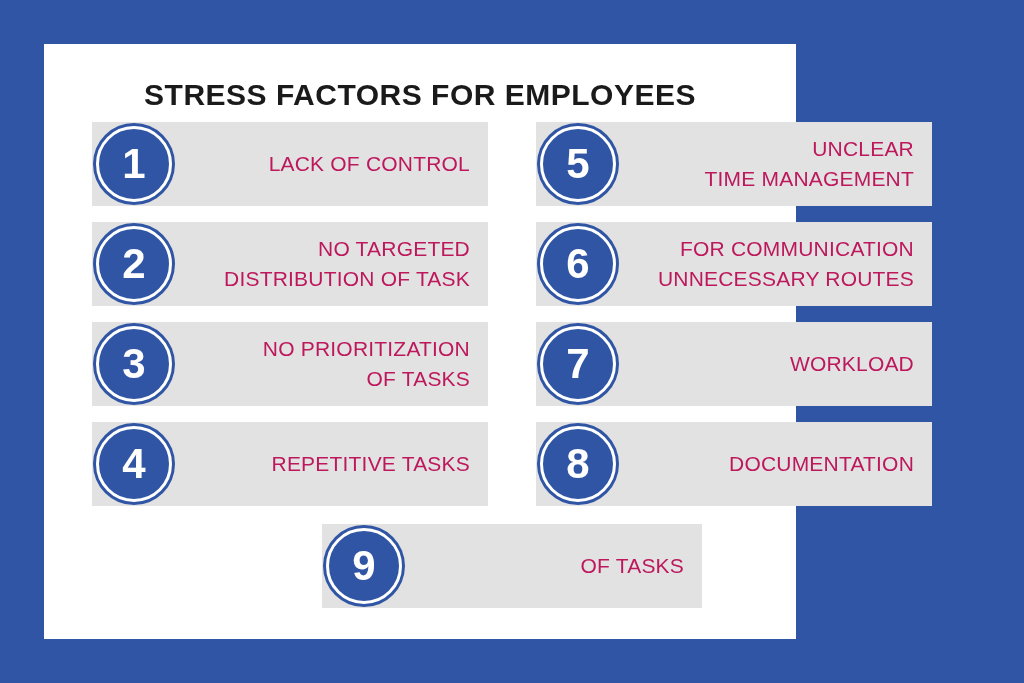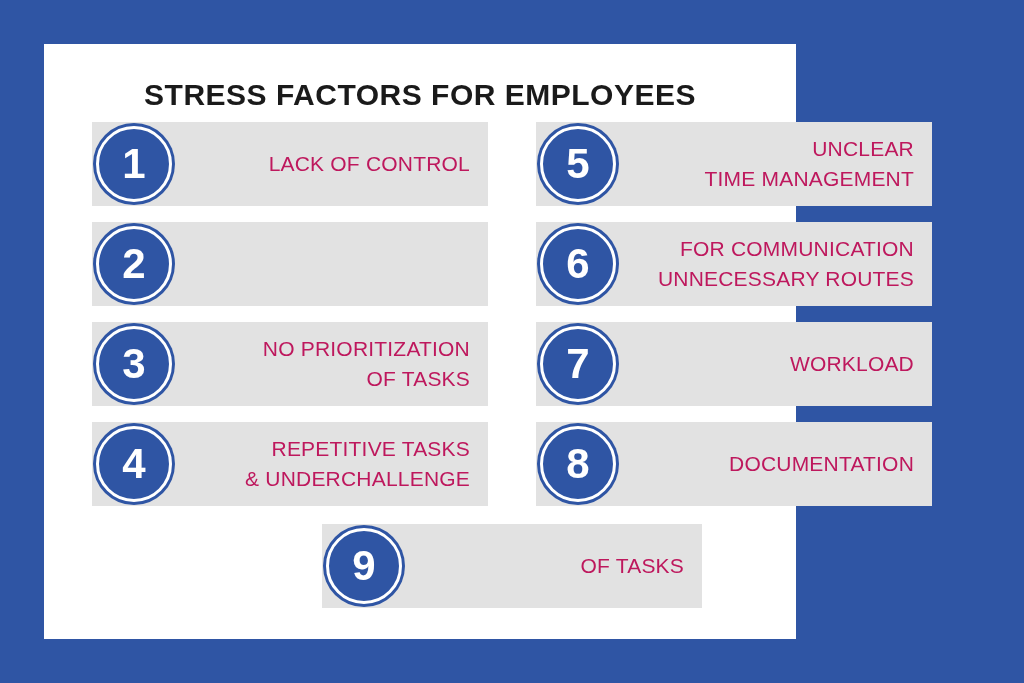--- a/index.html
+++ b/index.html
@@ -129,20 +129,24 @@
           <span class="line">UNCLEAR</span>
           <span class="line">TIME MANAGEMENT</span>
         </div>
       </div>
     </div>
 
     <div class="row">
       <div class="item">
         <div class="bar"></div>
         <div class="badge">2</div>
+        <div class="label">
+          <span class="line">NO TARGETED</span>
+          <span class="line">DISTRIBUTION OF TASK</span>
+        </div>
       </div>
       <div class="item">
         <div class="bar"></div>
         <div class="badge">6</div>
         <div class="label">
           <span class="line">FOR COMMUNICATION</span>
           <span class="line">UNNECESSARY ROUTES</span>
         </div>
       </div>
     </div>
@@ -164,21 +168,20 @@
         </div>
       </div>
     </div>
 
     <div class="row">
       <div class="item">
         <div class="bar"></div>
         <div class="badge">4</div>
         <div class="label">
           <span class="line">REPETITIVE TASKS</span>
-          <span class="line">&amp; UNDERCHALLENGE</span>
         </div>
       </div>
       <div class="item">
         <div class="bar"></div>
         <div class="badge">8</div>
         <div class="label">
           <span class="line">DOCUMENTATION</span>
         </div>
       </div>
     </div>

